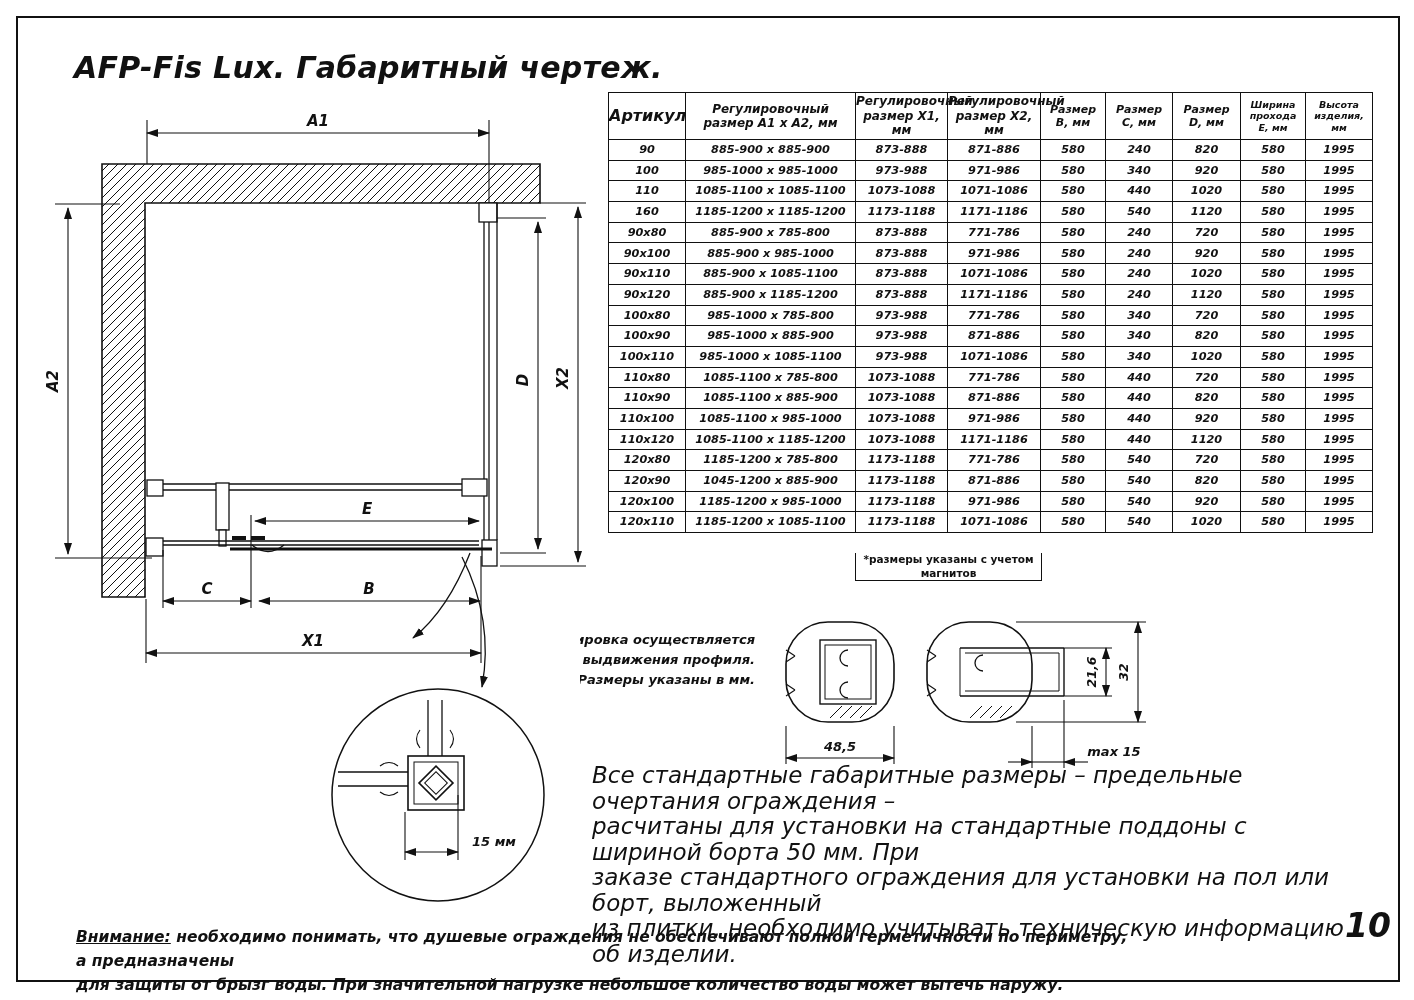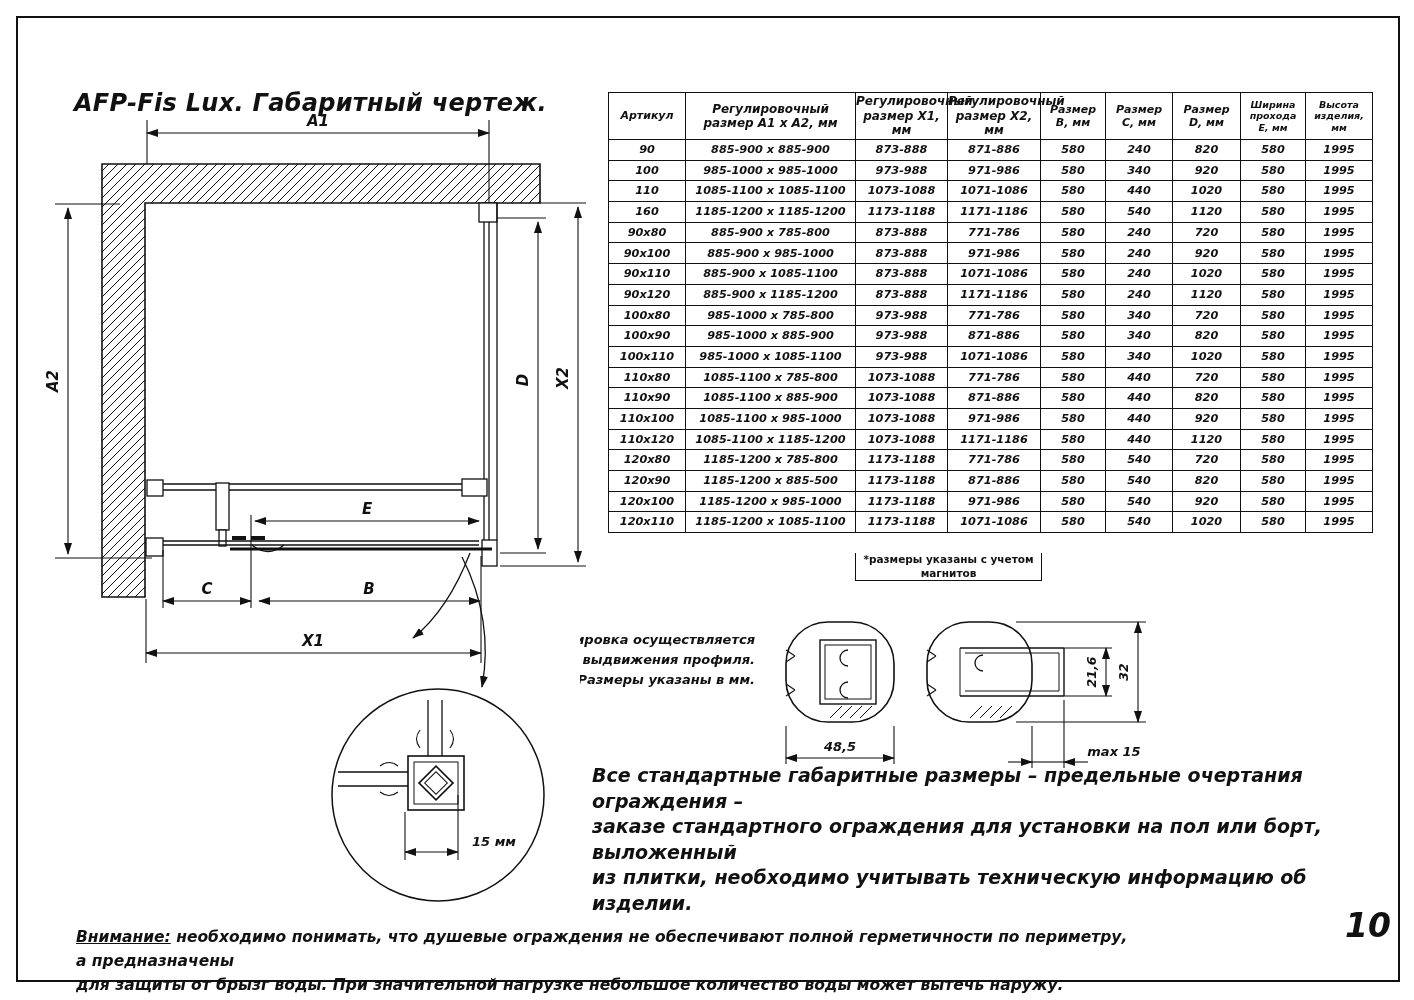--- a/index.html
+++ b/index.html
@@ -1,45 +1,45 @@
 <!DOCTYPE html>
 <html><head>
 <meta charset="utf-8">
 <style>
   html,body{margin:0;padding:0;}
   body{width:1414px;height:1000px;position:relative;background:#fff;
        font-family:"DejaVu Sans",sans-serif;color:#111;overflow:hidden;}
   .frame{position:absolute;left:16px;top:16px;width:1380px;height:962px;
          border:2px solid #111;}
-  .title{position:absolute;left:74px;top:50px;font-size:24px;font-style:italic;
-         font-weight:bold;letter-spacing:.3px;margin-top:39px;}
+  .title{position:absolute;left:74px;top:50px;font-size:30px;font-style:italic;
+         font-weight:bold;letter-spacing:.3px;}
   svg{position:absolute;}
   #plan{left:30px;top:90px;}
   #profiles{left:580px;top:600px;}
   .lb{font:italic bold 15px "DejaVu Sans",sans-serif;fill:#111;}
   .lbs{font:italic bold 13px "DejaVu Sans",sans-serif;fill:#111;}
   .lbr{font:italic bold 12.5px "DejaVu Sans",sans-serif;fill:#111;}
   table.dims{position:absolute;left:608px;top:92px;width:764px;
              border-collapse:collapse;table-layout:fixed;}
   table.dims th,table.dims td{border:1.6px solid #111;text-align:center;
              vertical-align:middle;font-style:italic;font-weight:bold;
              padding:0;line-height:1.2;color:#111;}
   table.dims thead th{height:46px;white-space:pre-line;font-size:12px;}
-  table.dims thead th:nth-child(1){font-size:11px;}
+  table.dims thead th:nth-child(1){font-size:16px;}
   table.dims thead th:nth-child(5),table.dims thead th:nth-child(6),
   table.dims thead th:nth-child(7){font-size:11px;}
   table.dims thead th:nth-child(8),table.dims thead th:nth-child(9){font-size:9.5px;}
   table.dims tbody tr{height:20.7px;}
   table.dims tbody td{font-size:11.3px;}
   .footnote{position:absolute;left:855px;top:553px;width:185px;height:27px;
             border:1.6px solid #111;border-top:none;display:flex;align-items:center;
             justify-content:center;text-align:center;font-size:10.5px;
             font-weight:bold;white-space:pre-line;line-height:1.25;}
   .stdnote{position:absolute;left:592px;top:763px;width:770px;
-           font-size:19px;font-style:italic;font-weight:bold;line-height:25.5px;}
+           font-size:23px;font-style:italic;font-weight:normal;line-height:25.5px;}
   .warning{position:absolute;left:76px;top:925px;width:1060px;
            font-size:15.5px;font-style:italic;font-weight:bold;line-height:24px;}
   .warning .u{text-decoration:underline;}
   .pagenum{position:absolute;left:1345px;top:906px;font-size:33px;
            font-style:italic;font-weight:600;}
 </style>
 </head>
 <body>
 
 <div class="frame"></div>
@@ -411,21 +411,21 @@
         <td>1173-1188</td>
         <td>771-786</td>
         <td>580</td>
         <td>540</td>
         <td>720</td>
         <td>580</td>
         <td>1995</td>
       </tr>
       <tr>
         <td>120х90</td>
-        <td>1185-1200 х 885-500</td>
+        <td>1045-1200 х 885-900</td>
         <td>1173-1188</td>
         <td>871-886</td>
         <td>580</td>
         <td>540</td>
         <td>820</td>
         <td>580</td>
         <td>1995</td>
       </tr>
       <tr>
         <td>120х100</td>
@@ -449,20 +449,21 @@
         <td>580</td>
         <td>1995</td>
       </tr>
     </tbody>
 </table>
 <div class="footnote">*размеры указаны с учетом
 магнитов</div>
 
 <div class="stdnote">
   <div>Все стандартные габаритные размеры – предельные очертания ограждения –</div>
+  <div>расчитаны для установки на стандартные поддоны с шириной борта 50 мм. При</div>
   <div>заказе стандартного ограждения для установки на пол или борт, выложенный</div>
   <div>из плитки, необходимо учитывать техническую информацию об изделии.</div>
 </div>
 
 <div class="warning">
   <div><span class="u">Внимание:</span><span> необходимо понимать, что душевые ограждения не обеспечивают полной герметичности по периметру, а предназначены</span></div>
   <div>для защиты от брызг воды. При значительной нагрузке небольшое количество воды может вытечь наружу.</div>
 </div>
 
 <div class="pagenum">10</div>

